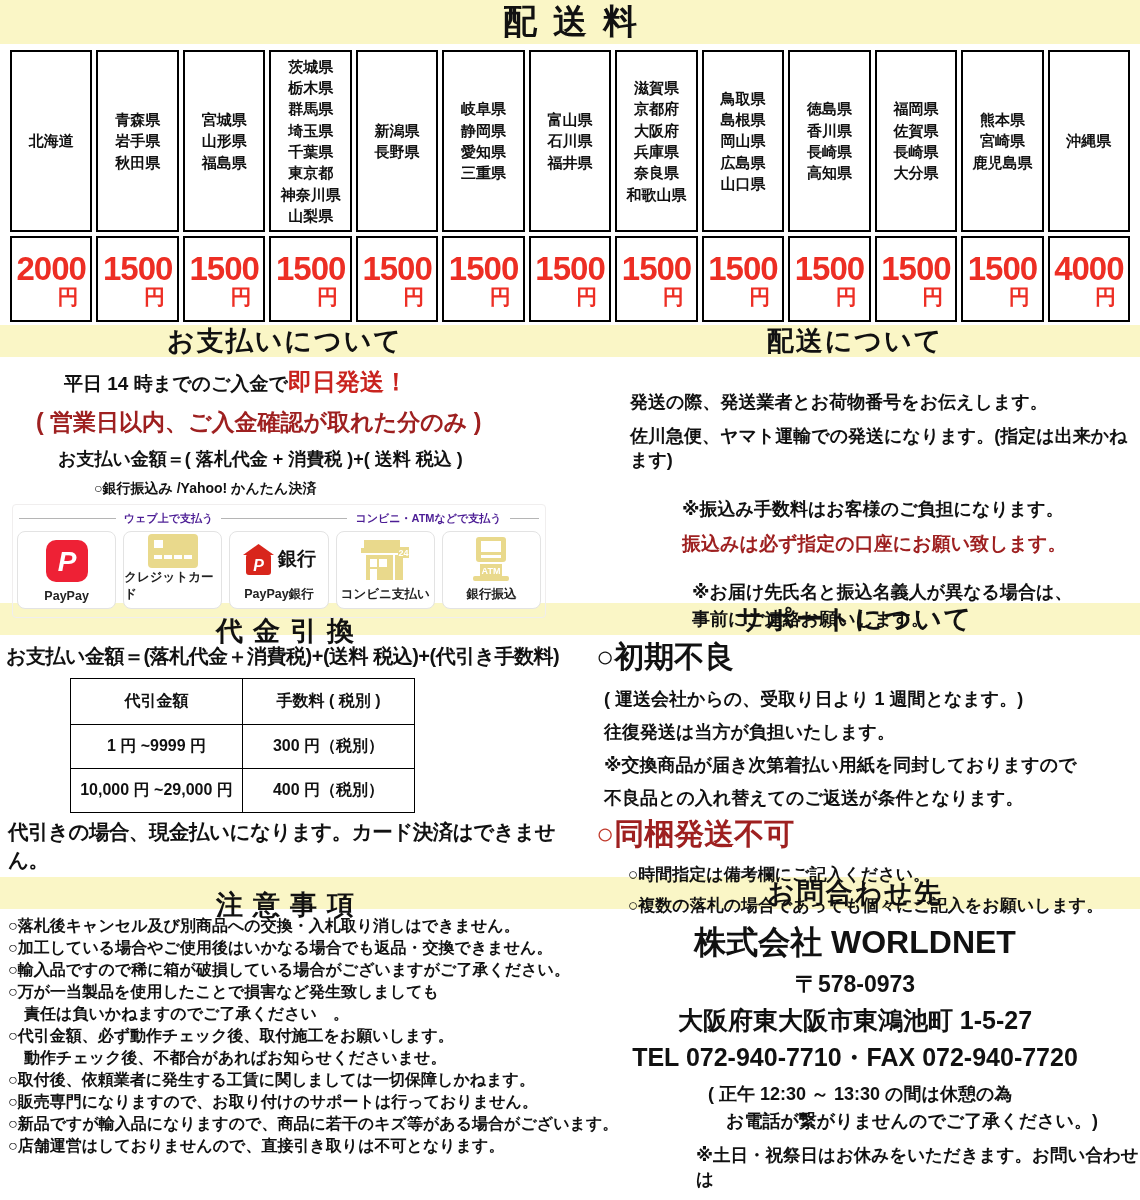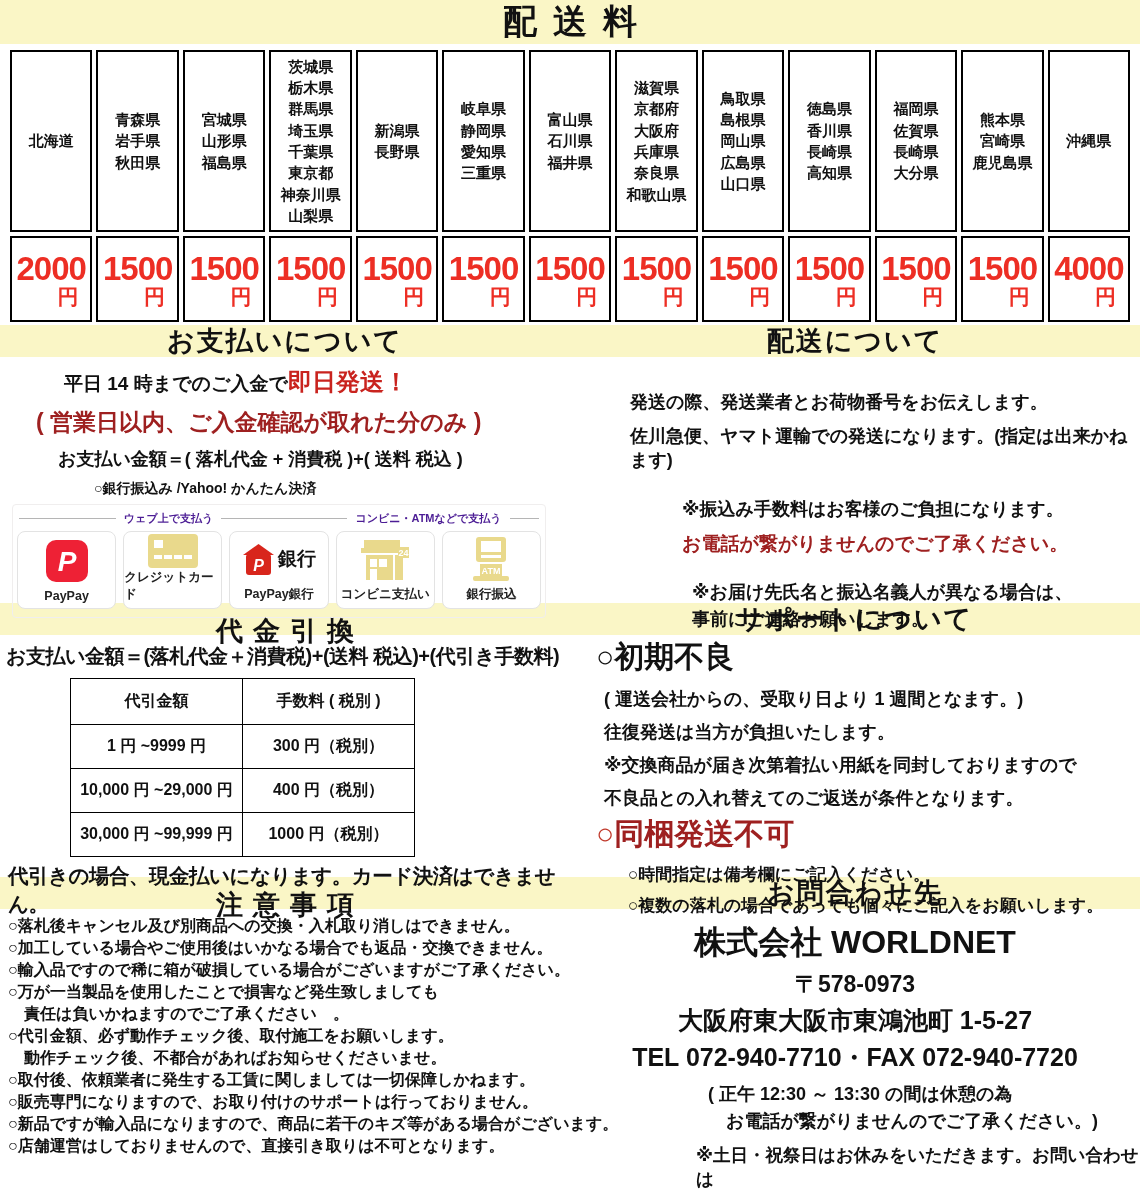--- a/index.html
+++ b/index.html
@@ -328,21 +328,21 @@
     <span class="pm-label">銀行振込</span>
   </div>
 </div>
     </div>
   </div>
 
   <div class="delivery-body" id="delivery-body">
       <p>発送の際、発送業者とお荷物番号をお伝えします。</p>
       <p>佐川急便、ヤマト運輸での発送になります。(指定は出来かねます)</p>
       <p>※振込み手数料はお客様のご負担になります。</p>
-      <p>お電話が繋がりませんのでご了承ください。</p>
+      <p>振込みは必ず指定の口座にお願い致します。</p>
       <p>※お届け先氏名と振込名義人が異なる場合は、</p>
       <p>事前にご連絡お願いします。</p>
     </div>
 </div>
 
 <div class="band band-duo">
   <h2 class="spaced">代金引換</h2>
   <h2>サポートについて</h2>
 </div>
 
@@ -359,24 +359,20 @@
         </thead>
       <tbody id="cod-body">
           <tr>
             <td>1 円 ~9999 円</td>
             <td>300 円（税別）</td>
           </tr>
           <tr>
             <td>10,000 円 ~29,000 円</td>
             <td>400 円（税別）</td>
           </tr>
-          <tr>
-            <td>30,000 円 ~99,999 円</td>
-            <td>1000 円（税別）</td>
-          </tr>
         </tbody>
     </table>
     <p class="cod-note">代引きの場合、現金払いになります。カード決済はできません。</p>
   </div>
 
   <div>
     <p class="support-title"><span class="mark">○</span><span>初期不良</span></p>
     <div class="support-lines1" id="support-lines1">
         <p>( 運送会社からの、受取り日より 1 週間となます。)</p>
         <p>往復発送は当方が負担いたします。</p>

